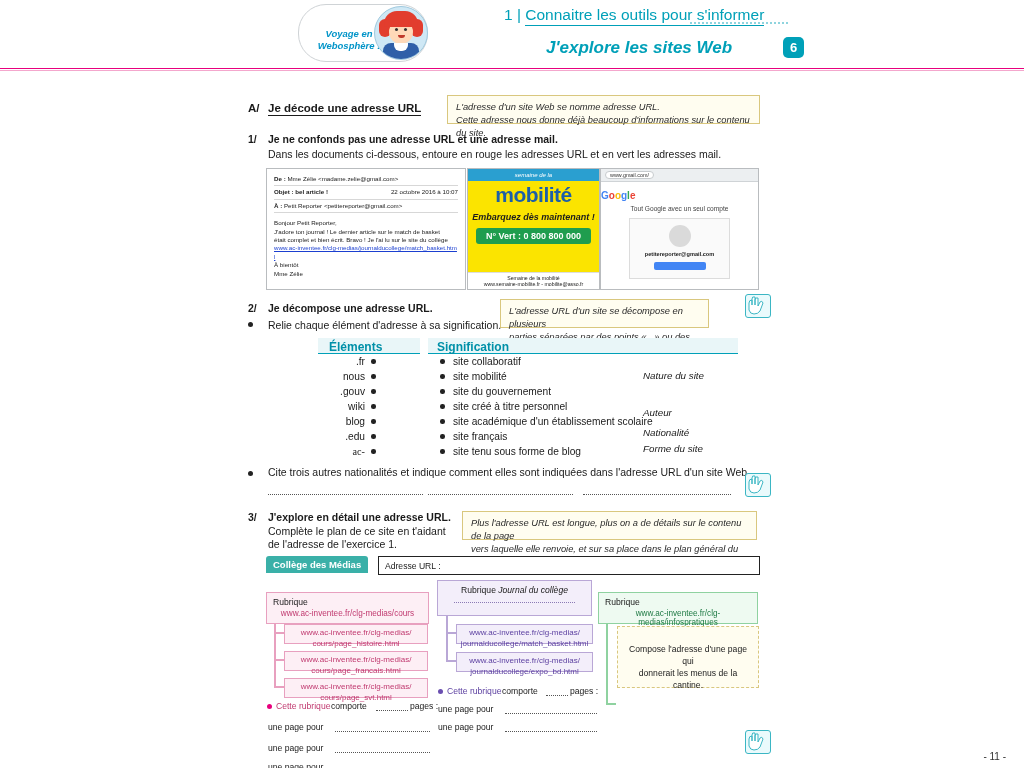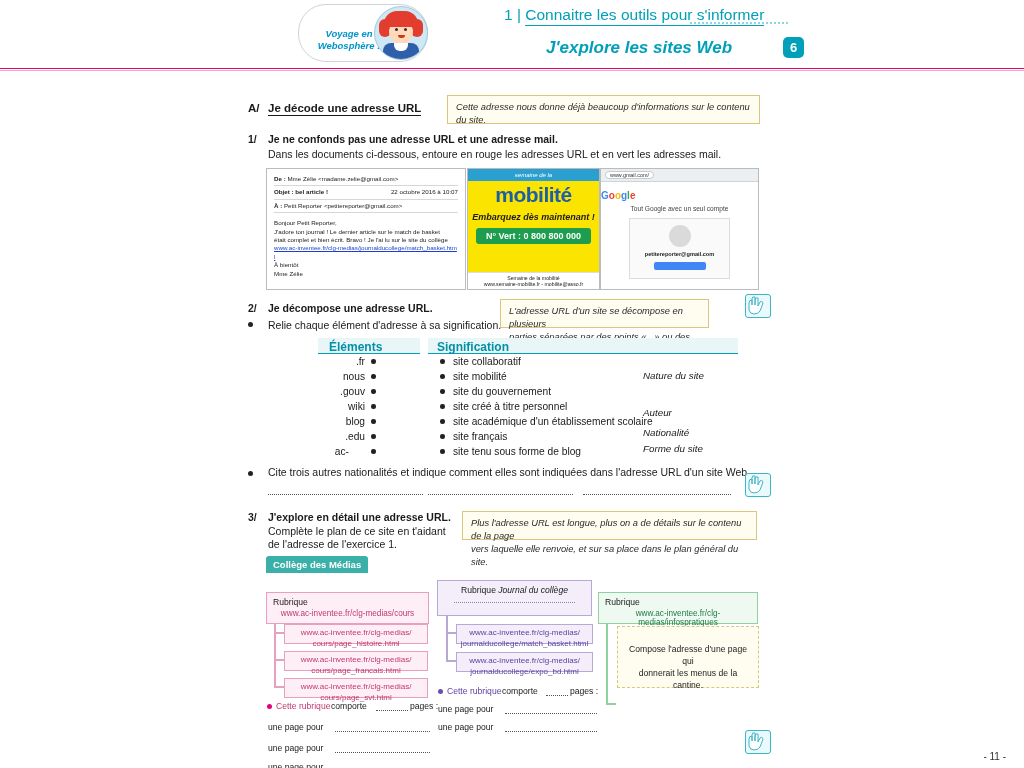--- a/index.html
+++ b/index.html
@@ -147,20 +147,21 @@
     <span class="u">Connaitre les outils pour s'informer</span>
   </div>
   <div class="hdr-dots"></div>
   <div class="hdr-title2">J'explore les sites Web</div>
   <div class="hdr-badge">6</div>
 
   <div class="sec-label" style="left:248px;top:102px;">A/</div>
   <div class="sec-label underline" style="left:268px;top:102px;">Je décode une adresse URL</div>
 
   <div class="note" style="left:447px;top:95px;width:313px;height:29px;">
+    <div>L'adresse d'un site Web se nomme adresse URL.</div>
     <div>Cette adresse nous donne déjà beaucoup d'informations sur le contenu du site.</div>
   </div>
 
   <div class="txt b" style="left:248px;top:133px;">1/</div>
   <div class="txt b" style="left:268px;top:133px;">Je ne confonds pas une adresse URL et une adresse mail.</div>
   <div class="txt" style="left:268px;top:148px;">Dans les documents ci-dessous, entoure en rouge les adresses URL et en vert les adresses mail.</div>
 
   <div class="imgbox" style="left:266px;top:168px;width:198px;height:120px;">
     <div class="mail">
       <div class="hdrline"><span class="lbl">De :</span>
@@ -233,21 +234,21 @@
   <div class="item-right" style="left:280px;top:371px;width:85px;">nous</div>
   <div class="dot" style="left:371px;top:374px;"></div>
   <div class="item-right" style="left:280px;top:386px;width:85px;">.gouv</div>
   <div class="dot" style="left:371px;top:389px;"></div>
   <div class="item-right" style="left:280px;top:401px;width:85px;">wiki</div>
   <div class="dot" style="left:371px;top:404px;"></div>
   <div class="item-right" style="left:280px;top:416px;width:85px;">blog</div>
   <div class="dot" style="left:371px;top:419px;"></div>
   <div class="item-right" style="left:280px;top:431px;width:85px;">.edu</div>
   <div class="dot" style="left:371px;top:434px;"></div>
-  <div class="item-right" style="left:264px;top:446px;width:85px;">ac-</div>
+  <div class="item-right" style="left:280px;top:446px;width:85px;font-family:Liberation Serif, serif;">ac-</div>
   <div class="dot" style="left:371px;top:449px;"></div>
 
   <div class="dot" style="left:440px;top:359px;"></div>
   <div class="sig" style="left:453px;top:356px;">site collaboratif</div>
   <div class="dot" style="left:440px;top:374px;"></div>
   <div class="sig" style="left:453px;top:371px;">site mobilité</div>
   <div class="dot" style="left:440px;top:389px;"></div>
   <div class="sig" style="left:453px;top:386px;">site du gouvernement</div>
   <div class="dot" style="left:440px;top:404px;"></div>
   <div class="sig" style="left:453px;top:401px;">site créé à titre personnel</div>
@@ -278,20 +279,23 @@
   <div class="txt b" style="left:268px;top:511px;">J'explore en détail une adresse URL.</div>
   <div class="txt" style="left:268px;top:525px;">Complète le plan de ce site en t'aidant</div>
   <div class="txt" style="left:268px;top:538px;">de l'adresse de l'exercice 1.</div>
 
   <div class="note" style="left:462px;top:511px;width:295px;height:29px;">
     <div>Plus l'adresse URL est longue, plus on a de détails sur le contenu de la page</div>
     <div>vers laquelle elle renvoie, et sur sa place dans le plan général du site.</div>
   </div>
 
   <div class="tabtitle" style="left:266px;top:556px;">Collège des Médias</div>
+  <div class="urlbar" style="left:378px;top:556px;width:382px;height:19px;">
+    <span>Adresse URL :</span>
+  </div>
 
   <div class="rub pink" style="left:266px;top:592px;width:163px;height:32px;">
     <span class="t">Rubrique</span>
     <span class="u">www.ac-inventee.fr/clg-medias/cours</span>
   </div>
   <div class="connector" style="left:274px;top:624px;width:1.5px;height:64px;"></div>
   <div class="connector" style="left:274px;top:632px;width:10px;height:1.5px;"></div>
   <div class="connector" style="left:274px;top:659px;width:10px;height:1.5px;"></div>
   <div class="connector" style="left:274px;top:686px;width:10px;height:1.5px;"></div>
 

